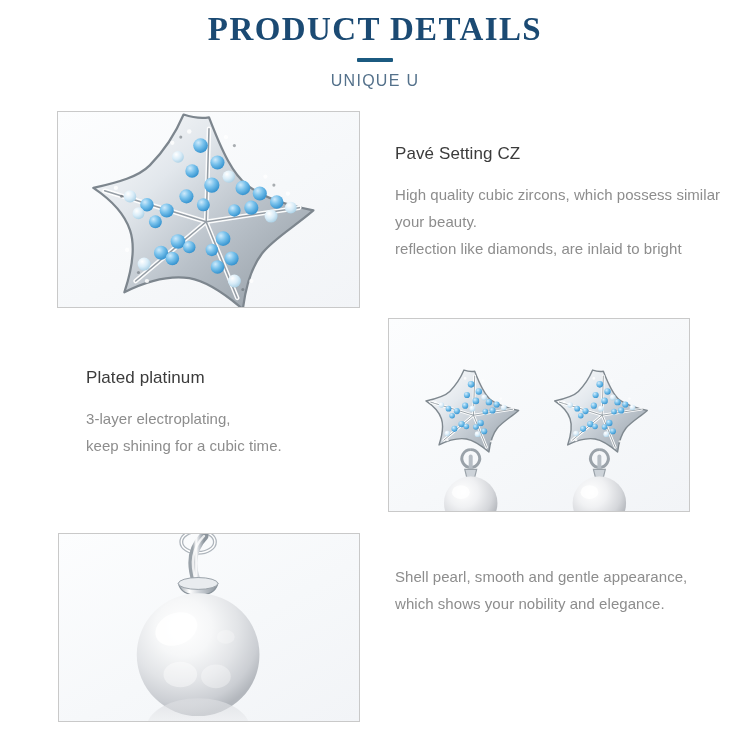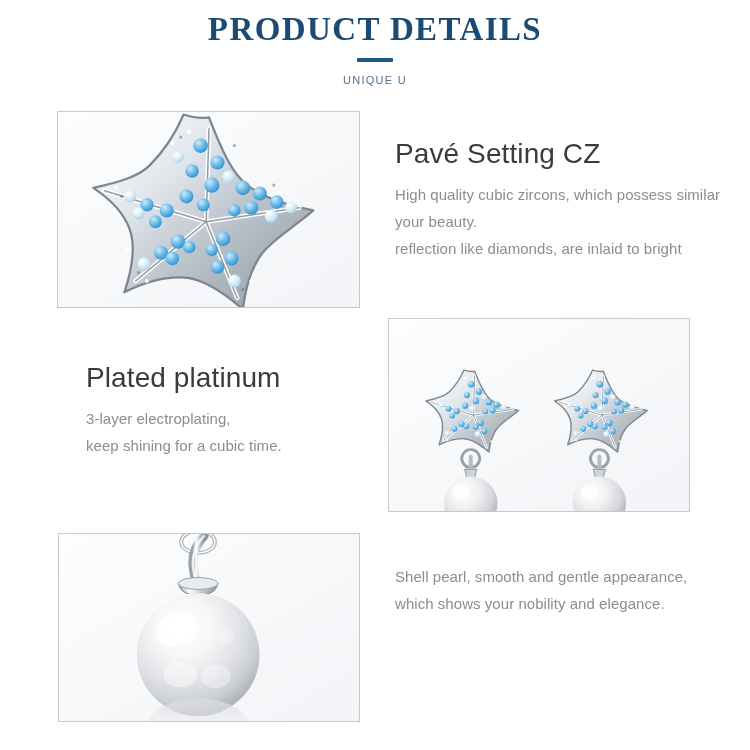--- a/index.html
+++ b/index.html
@@ -40,21 +40,21 @@
   }
   .title-divider {
     width: 36px;
     height: 4px;
     background: #1b5a80;
     margin: 10px auto 0 auto;
     border-radius: 1px;
   }
   .subtitle {
     font-family: "Liberation Sans", sans-serif;
-    font-size: 11px;
+    font-size: 16px;
     letter-spacing: 1.3px;
     color: #54718b;
     margin: 11px 0 0 0;
     line-height: 15px;
   }
 
   
   .photo {
     position: absolute;
     border: 1px solid #c9c9c9;
@@ -68,21 +68,21 @@
     background: linear-gradient(150deg, #fcfdfe 0%, #f6f8fa 55%, #f2f4f7 100%);
   }
 
   #photo-starfish-closeup { left: 57px;  top: 111px; width: 303px; height: 197px; }
   #photo-earrings-pair    { left: 388px; top: 318px; width: 302px; height: 194px; }
   #photo-pearl-closeup    { left: 58px;  top: 533px; width: 302px; height: 189px; }
 
   
   .text-block { position: absolute; }
   .block-heading {
-    font-size: 28px;
+    font-size: 17px;
     font-weight: 400;
     color: #3b3b3b;
     margin: 0 0 14px 0;
     line-height: 27px;
     letter-spacing: 0.1px;
   }
   .block-body {
     font-size: 15px;
     font-weight: 400;
     color: #8d8d8d;

